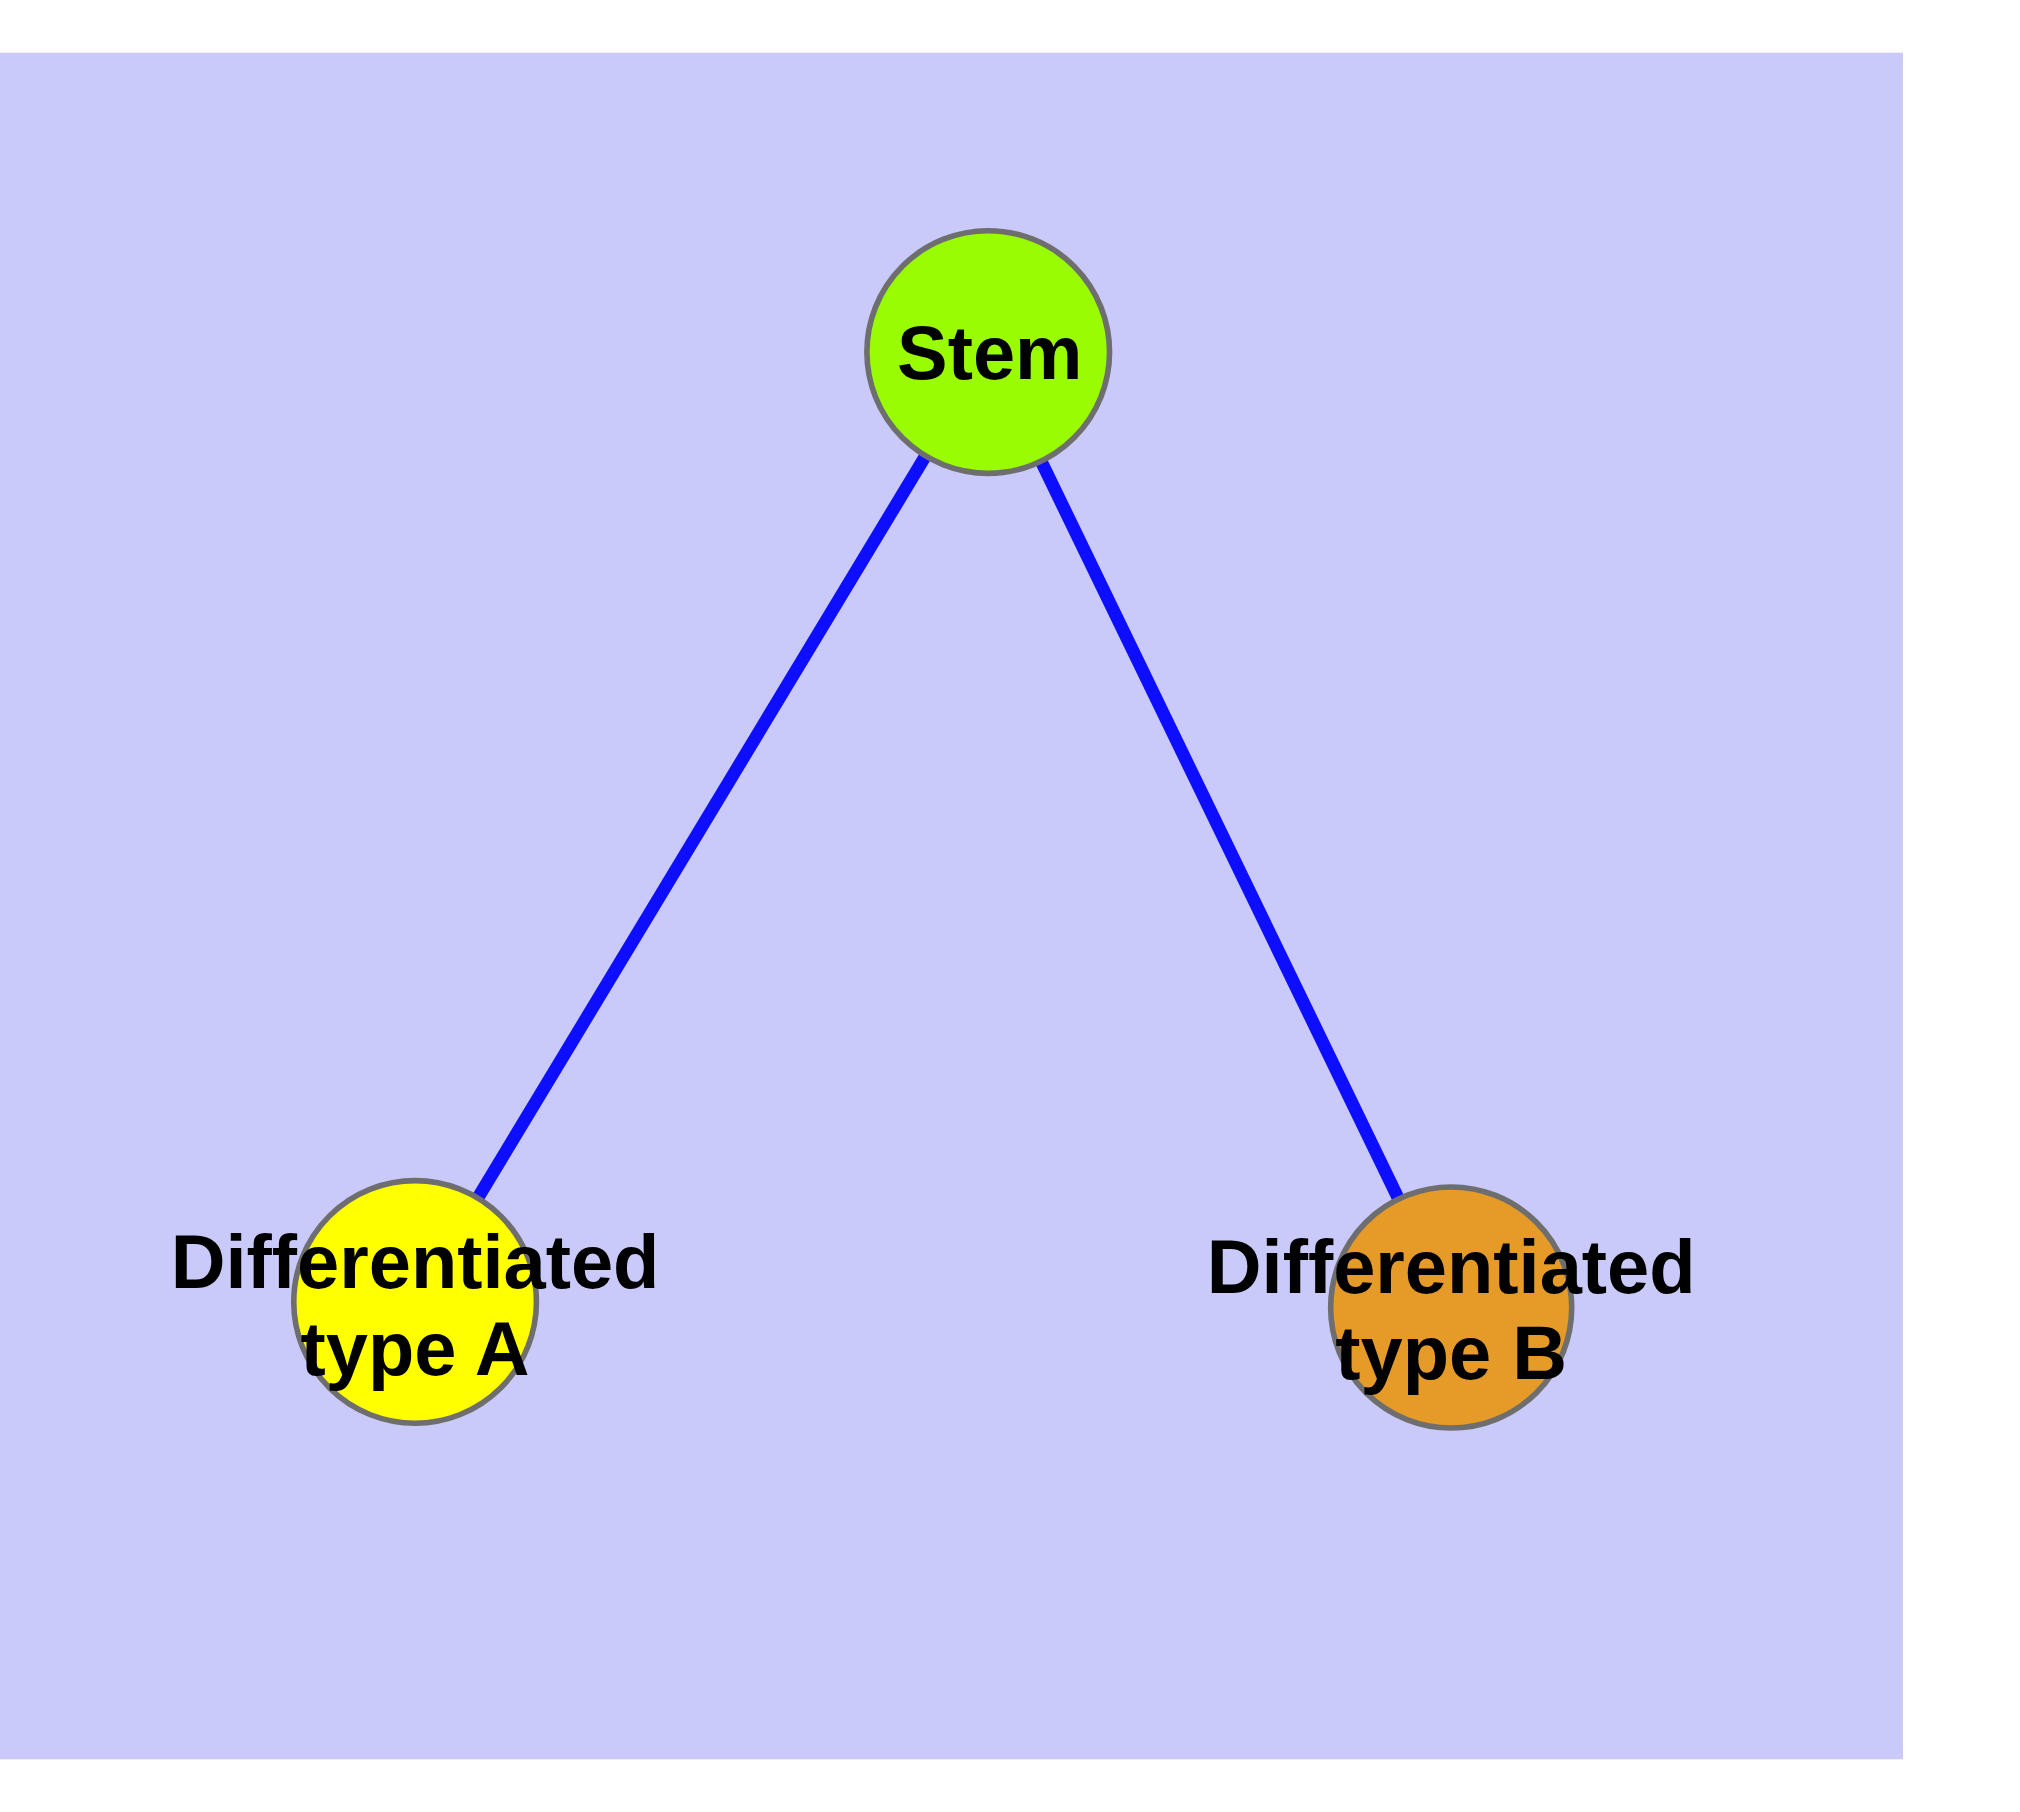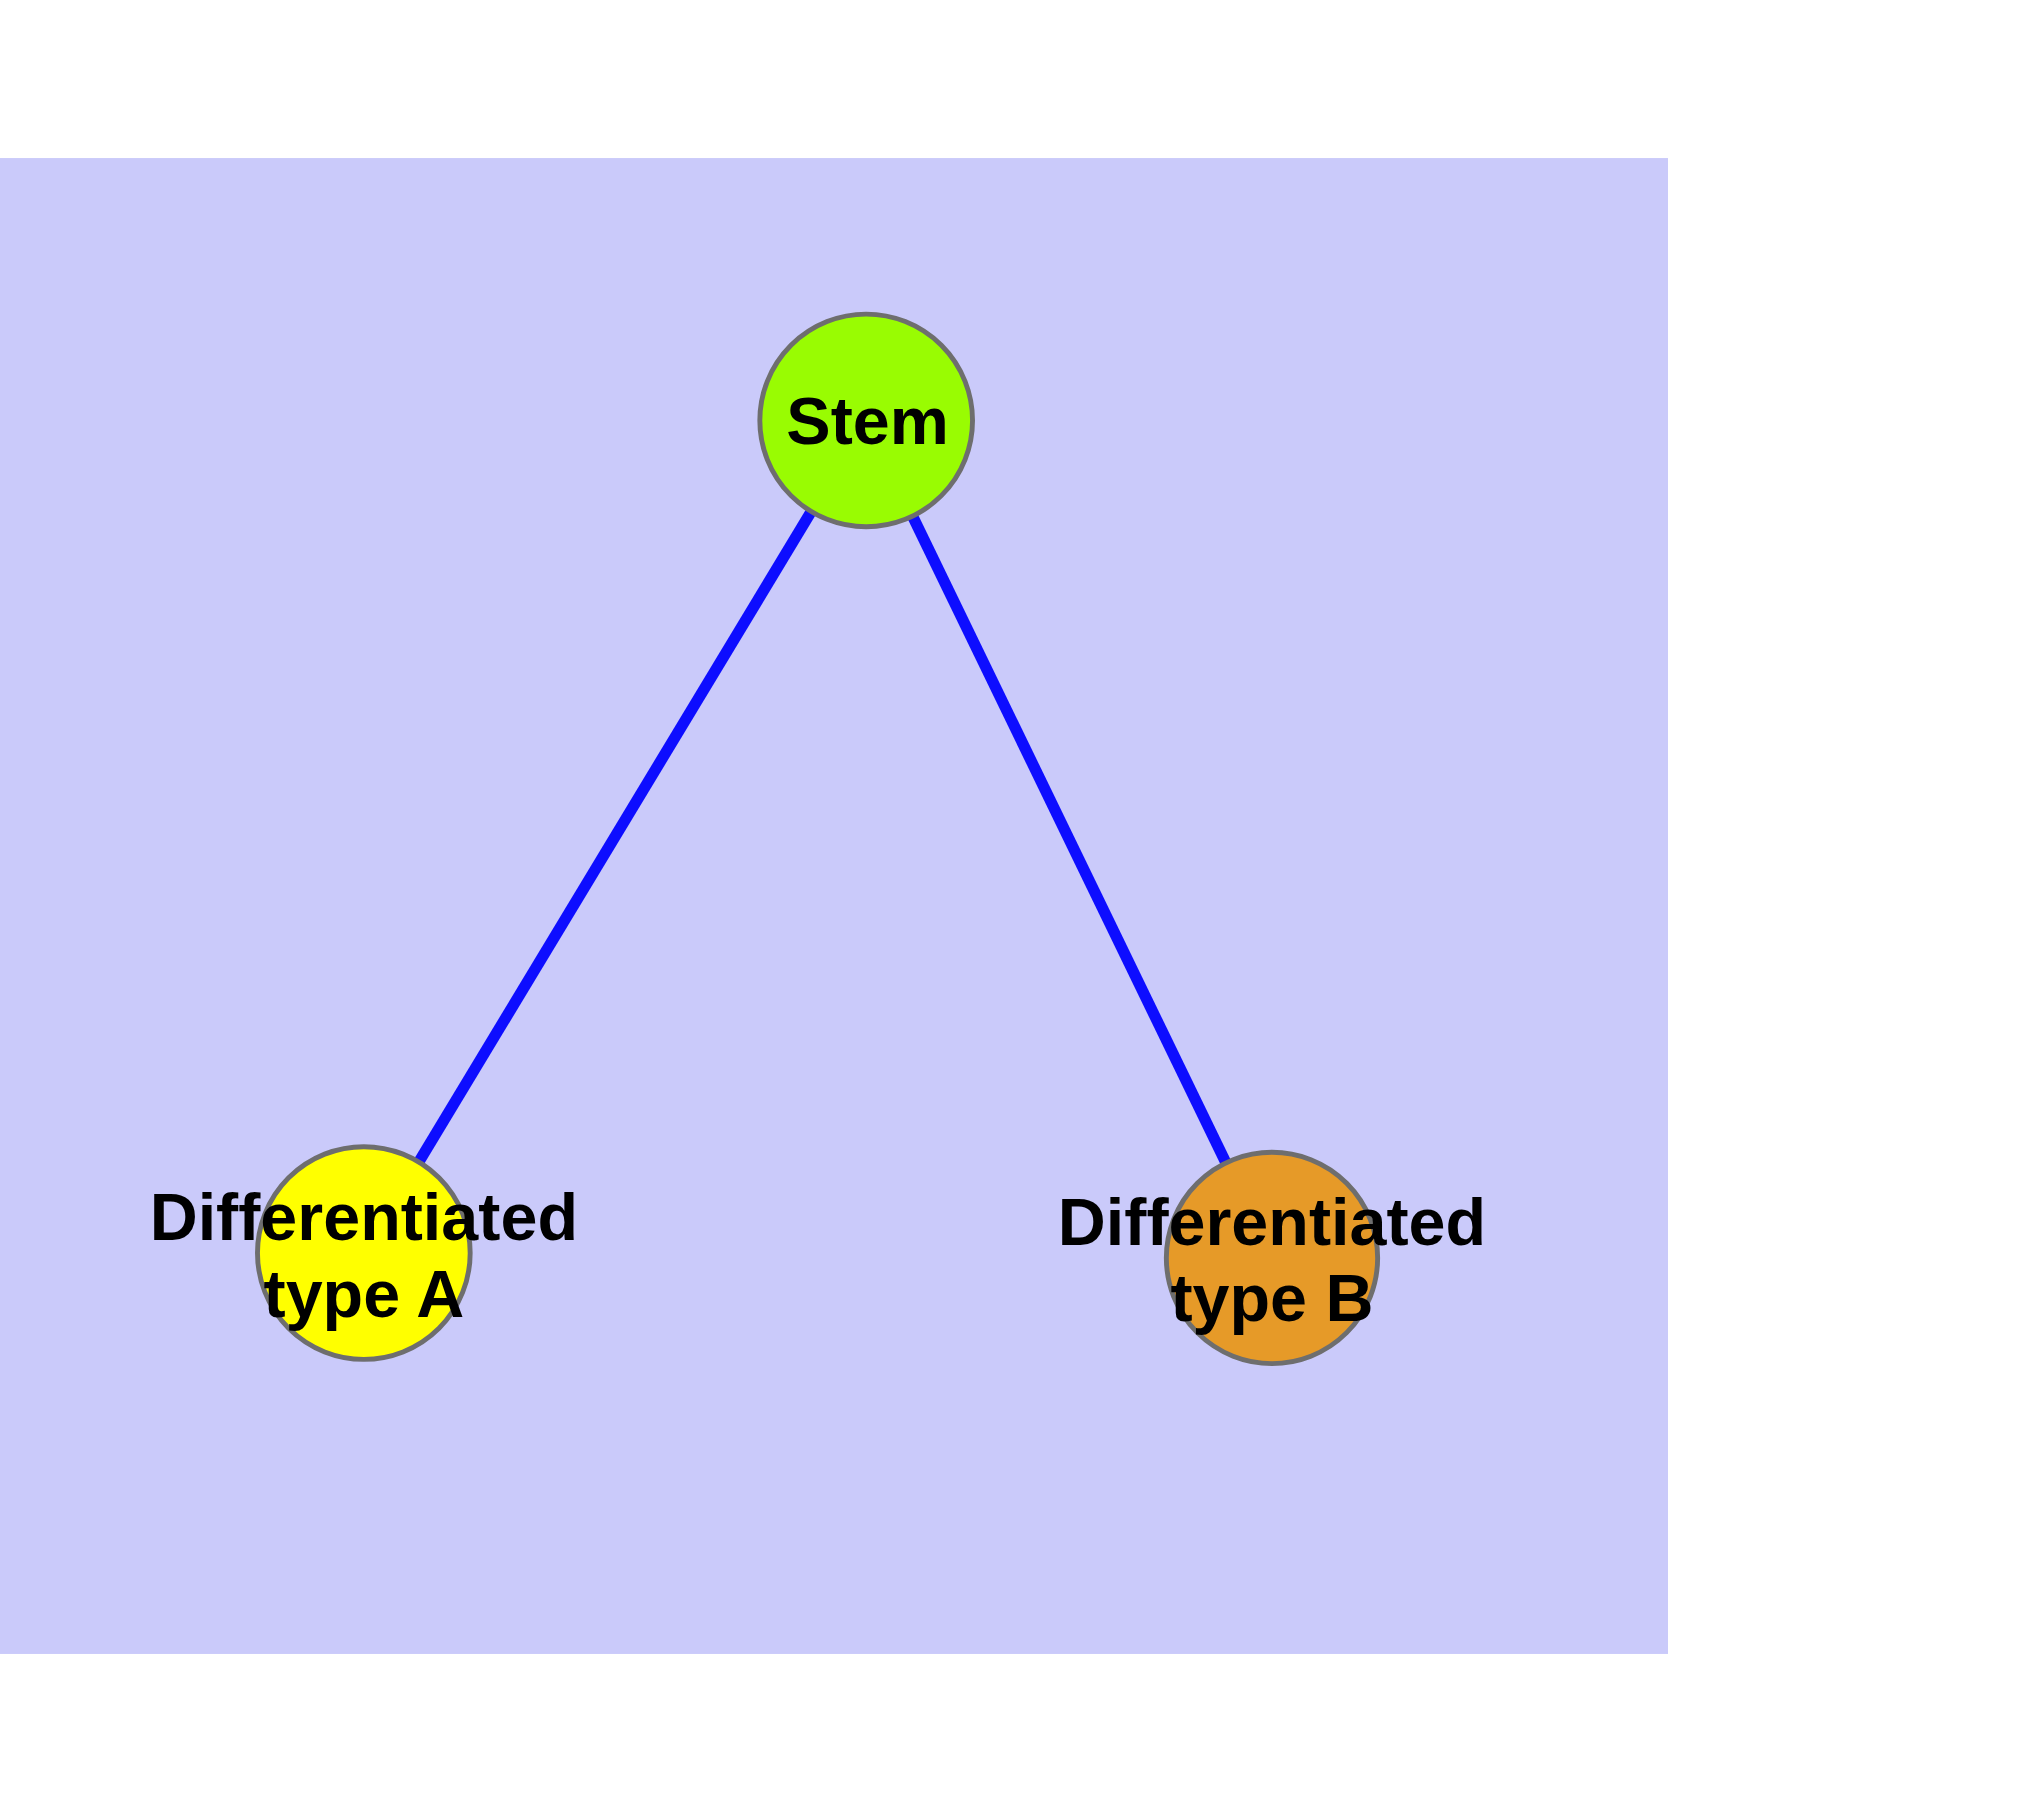--- a/index.html
+++ b/index.html
@@ -4,21 +4,21 @@
 <style>
   html, body {
     margin: 0;
     padding: 0;
   }
   body {
     font-family: "Liberation Sans", sans-serif;
   }
   .canvas {
     position: relative;
-    width: 1668px;
+    width: 1903px;
     height: 1812px;
     overflow: hidden;
   }
   .canvas svg {
     display: block;
     width: 100%;
     height: 100%;
   }
   .node-label {
     font-family: "Liberation Sans", sans-serif;

